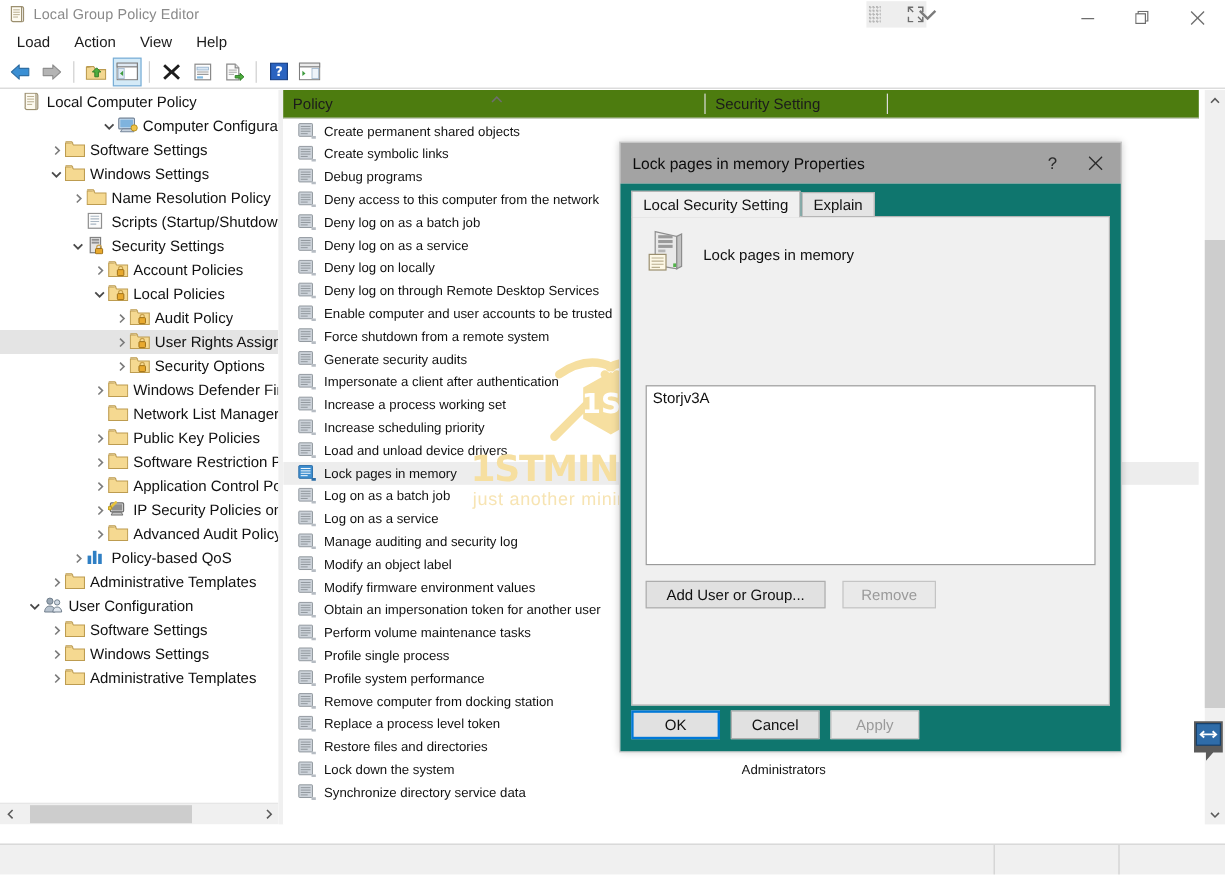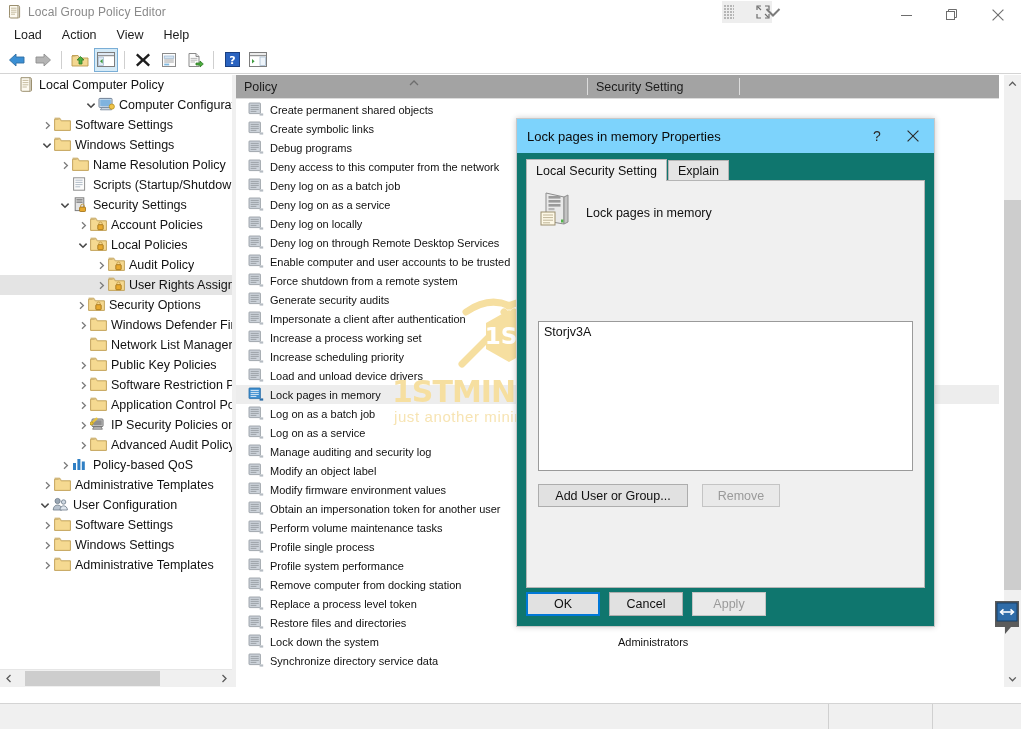--- a/index.html
+++ b/index.html
@@ -130,21 +130,21 @@
     background: #f0f0f0;
   }
 
   
   #list-pane {
     position: absolute; left: 236px; top: 75px; width: 785px; height: 612px;
     background: #ffffff;
   }
   #list-header {
     position: absolute; left: 0; top: 0; width: 763px; height: 24px;
-    background: #a3a3a3; border-bottom: 1px solid #dcdcdc;
+    background: #4d7c0f; border-bottom: 1px solid #dcdcdc;
     display: flex; align-items: center;
   }
   .hcol {
     height: 24px; display: flex; align-items: center;
     font-size: 12.5px; color: #1b1b1b; padding-left: 8px;
     position: relative;
   }
   .hcol .hsep {
     position: absolute; right: 0; top: 3px; width: 1px; height: 17px; background: #dcdcdc;
   }
@@ -221,21 +221,21 @@
   
   #dialog {
     position: absolute; left: 516px; top: 118px; width: 419px; height: 509px;
     background: #f0f0f0;
     border: 1px solid #c8c8c8;
     box-shadow: 0 0 6px rgba(0,0,0,0.20);
     z-index: 20;
   }
   #dlg-title {
     height: 34px; display: flex; align-items: center;
-    background: #7dd3fc;
+    background: #a3a3a3;
   }
   #dlg-title .dt-text {
     flex: 1; padding-left: 10px; font-size: 13px; color: #0b0b0b;
   }
   #dlg-title .dt-btn {
     width: 30px; height: 30px; display: flex; align-items: center; justify-content: center;
     color: #2a2a2a; font-size: 14px;
   }
   #dlg-title .dt-close { width: 42px; }
 
@@ -578,21 +578,21 @@
           <span class="ticon"><svg width="17" height="14" viewBox="0 0 17 14">
               <path d="M0.6 2.2h5.4l1.2 1.6h9.2v9.6H0.6z" fill="#f5d991" stroke="#bd9c50" stroke-width="0.9"></path>
               <path d="M0.6 1.2h5.2l1.1 1.5" fill="#f9e8bb" stroke="#bd9c50" stroke-width="0.9"></path>
               <g transform="translate(7.6,4.8)">
                 <path d="M1.2 3 V1.9 a1.7 1.7 0 0 1 3.4 0 V3" fill="none" stroke="#c8a14e" stroke-width="1"></path>
                 <rect x="0.2" y="2.9" width="5.4" height="5" rx="0.7" fill="#e8a92e" stroke="#9c6d14" stroke-width="0.8"></rect>
               </g>
             </svg></span>
           <span class="tlabel">User Rights Assignme</span>
         </div>
-        <div class="tnode" style="padding-left: 74px;">
+        <div class="tnode" style="padding-left: 94px;">
           <span class="twist">
             <svg width="9" height="9" viewBox="0 0 9 9">
               <polyline points="3,1.2 6.4,4.5 3,7.8" fill="none" stroke="#7c7c7c" stroke-width="1.3"></polyline>
             </svg>
           </span>
           <span class="ticon"><svg width="17" height="14" viewBox="0 0 17 14">
               <path d="M0.6 2.2h5.4l1.2 1.6h9.2v9.6H0.6z" fill="#f5d991" stroke="#bd9c50" stroke-width="0.9"></path>
               <path d="M0.6 1.2h5.2l1.1 1.5" fill="#f9e8bb" stroke="#bd9c50" stroke-width="0.9"></path>
               <g transform="translate(7.6,4.8)">
                 <path d="M1.2 3 V1.9 a1.7 1.7 0 0 1 3.4 0 V3" fill="none" stroke="#c8a14e" stroke-width="1"></path>
@@ -702,21 +702,21 @@
             <svg width="9" height="9" viewBox="0 0 9 9">
               <polyline points="3,1.2 6.4,4.5 3,7.8" fill="none" stroke="#7c7c7c" stroke-width="1.3"></polyline>
             </svg>
           </span>
           <span class="ticon"><svg width="17" height="14" viewBox="0 0 17 14">
               <path d="M0.6 2.2h5.4l1.2 1.6h9.2v9.6H0.6z" fill="#f5d991" stroke="#bd9c50" stroke-width="0.9"></path>
               <path d="M0.6 1.2h5.2l1.1 1.5" fill="#f9e8bb" stroke="#bd9c50" stroke-width="0.9"></path>
             </svg></span>
           <span class="tlabel">Administrative Templates</span>
         </div>
-        <div class="tnode" style="padding-left: 22px; margin-left: 16px;">
+        <div class="tnode" style="padding-left: 22px;">
           <span class="twist">
             <svg width="10" height="9" viewBox="0 0 10 9">
               <polyline points="1.4,2.6 5,6.2 8.6,2.6" fill="none" stroke="#4a4a4a" stroke-width="1.5"></polyline>
             </svg>
           </span>
           <span class="ticon"><svg width="17" height="14" viewBox="0 0 17 14">
               <circle cx="5.6" cy="4" r="2.6" fill="#9aa7b4" stroke="#6c7a88" stroke-width="0.8"></circle>
               <path d="M1.2 13c0-3.2 2-5 4.4-5s4.4 1.8 4.4 5z" fill="#b8c3cf" stroke="#6c7a88" stroke-width="0.8"></path>
               <circle cx="11.6" cy="5" r="2.2" fill="#cfd8e2" stroke="#6c7a88" stroke-width="0.8"></circle>
               <path d="M8 13c0-2.6 1.7-4.2 3.6-4.2S15.4 10.4 15.4 13z" fill="#dfe6ee" stroke="#6c7a88" stroke-width="0.8"></path>

